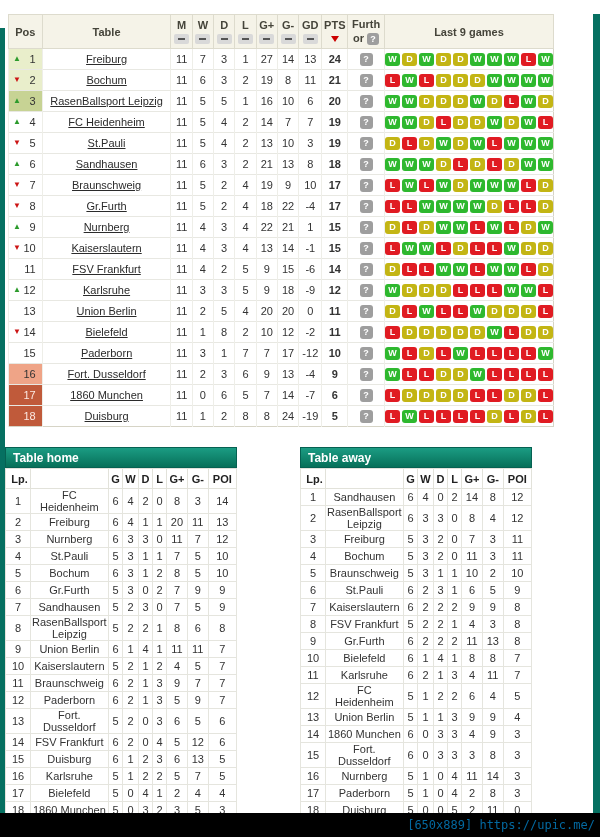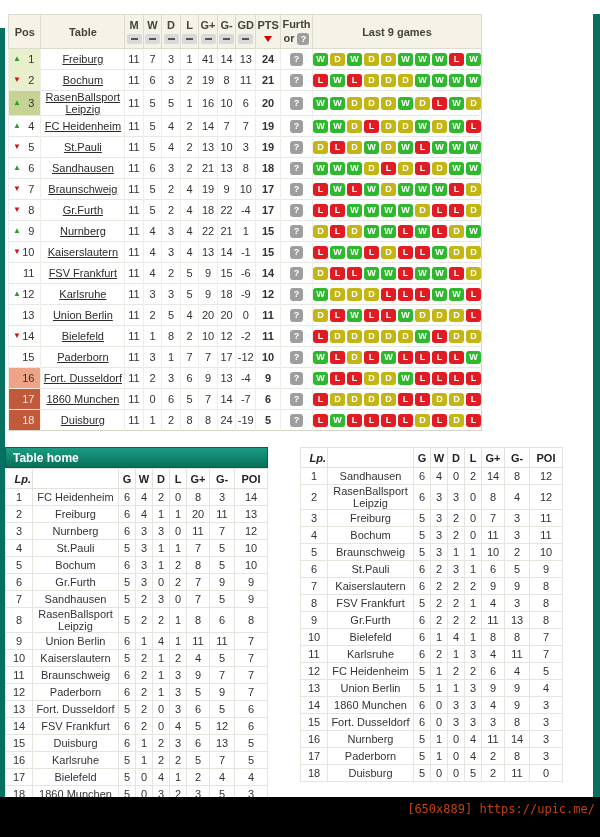--- a/index.html
+++ b/index.html
@@ -7,21 +7,21 @@
   body {
     width:600px; height:837px; position:relative; overflow:hidden;
     background:#ffffff; font-family:"Liberation Sans", sans-serif; color:#333;
   }
   .stripe { position:absolute; background:#067061; }
   .stripe-left  { left:0; top:28px; bottom:24px; width:5px; }
   .stripe-right { right:0; top:14px; bottom:24px; width:7px; }
 
   
   table.league {
-    position:absolute; left:8px; top:14px; width:474px;
+    position:absolute; left:8px; top:14px; width:546px;
     border-collapse:collapse; background:#fff; border:1px solid #d6d4c6;
     font-size:11px;
   }
   table.league thead th {
     background:#f5f3e8; border:1px solid #dddbcd; padding:3px 1px;
     color:#45443a; font-size:11px; vertical-align:middle;
   }
   .hlabel { font-weight:bold; text-align:center; }
   .hlabel2 { font-weight:bold; text-align:center; margin-top:2px; }
   .sortbtn {
@@ -61,45 +61,45 @@
   td.last10-cell { padding:0 0 0 5px; }
   .l10wrap { display:flex; gap:2px; align-items:center; height:20px; }
   .form-box {
     width:15px; height:13px; border-radius:3px; color:#fff;
     font-size:9px; font-weight:bold; display:flex;
     align-items:center; justify-content:center; line-height:13px;
   }
   .fb-W { background:#2eb82e; } .fb-D { background:#c3b514; } .fb-L { background:#e01b22; }
 
   
-  .panel { position:absolute; top:447px; width:263px; }
+  .panel { position:absolute; top:447px; width:232px; }
   .panel-home { left:5px; } .panel-away { left:300px; }
   .panel-title {
     height:21px; line-height:21px; padding-left:7px;
     background:linear-gradient(#1b9c83, #077059); border:1px solid #066152;
     color:#fff; font-weight:bold; font-size:12px;
   }
   table.side-table {
     width:100%; border-collapse:collapse; background:#fff;
     border:1px solid #cfcfc6; font-size:11px;
   }
   table.side-table th {
     border:1px solid #e2e2da; height:20px; font-weight:bold; color:#222;
     text-align:center; background:#fff;
   }
-  table.side-table th.lp-h { text-align:right; padding-left:4px;font-style:italic; }
+  table.side-table th.lp-h { text-align:center; padding-left:4px; }
   table.side-table td {
     border:1px solid #e5e5de; height:17px; text-align:center; color:#333; padding:0 1px;
   }
   td.lp-cell { text-align:left; padding-left:5px; }
 
   
   .footer-bar {
-    position:absolute; left:0; right:0; bottom:0; height:40px; background:#000;
-    color:#c2410c; font-family:"DejaVu Sans Mono", monospace; font-size:12px;
+    position:absolute; left:0; right:0; bottom:0; height:24px; background:#000;
+    color:#0369a1; font-family:"DejaVu Sans Mono", monospace; font-size:12px;
     line-height:24px; text-align:right; padding-right:5px;
   }
 </style>
 </head>
 <body>
 
 <div class="stripe stripe-left"></div>
 <div class="stripe stripe-right"></div>
 
 <table class="league">
@@ -188,21 +188,21 @@
           <div class="pos-wrap">
             <span class="trend trend-up">▲</span>
             <span class="pos-num">1</span>
           </div>
         </td>
         <td class="team-cell"><span class="team-link">Freiburg</span></td>
         <td class="stat-cell">11</td>
         <td class="stat-cell">7</td>
         <td class="stat-cell">3</td>
         <td class="stat-cell">1</td>
-        <td class="stat-cell">41</td>
+        <td class="stat-cell">27</td>
         <td class="stat-cell">14</td>
         <td class="stat-cell">13</td>
         <td class="stat-cell pts-cell">24</td>
         <td class="result-cell"><span class="qbadge">?</span></td>
         <td class="last10-cell">
           <div class="l10wrap">
             <span class="form-box fb-W">W</span>
             <span class="form-box fb-D">D</span>
             <span class="form-box fb-W">W</span>
             <span class="form-box fb-D">D</span>
@@ -986,20 +986,21 @@
           <td class="s-num">2</td>
           <td class="s-num">3</td>
           <td class="s-num">5</td>
           <td class="s-num poi-cell">3</td>
         </tr>
       </tbody>
   </table>
 </div>
 
 <div class="panel panel-away">
+  <div class="panel-title">Table away</div>
   <table class="side-table">
     <colgroup>
       <col style="width:27px">
         <col>
       <col style="width:17px">
         <col style="width:17px">
         <col style="width:17px">
         <col style="width:17px">
       <col style="width:23px">
         <col style="width:25px">

